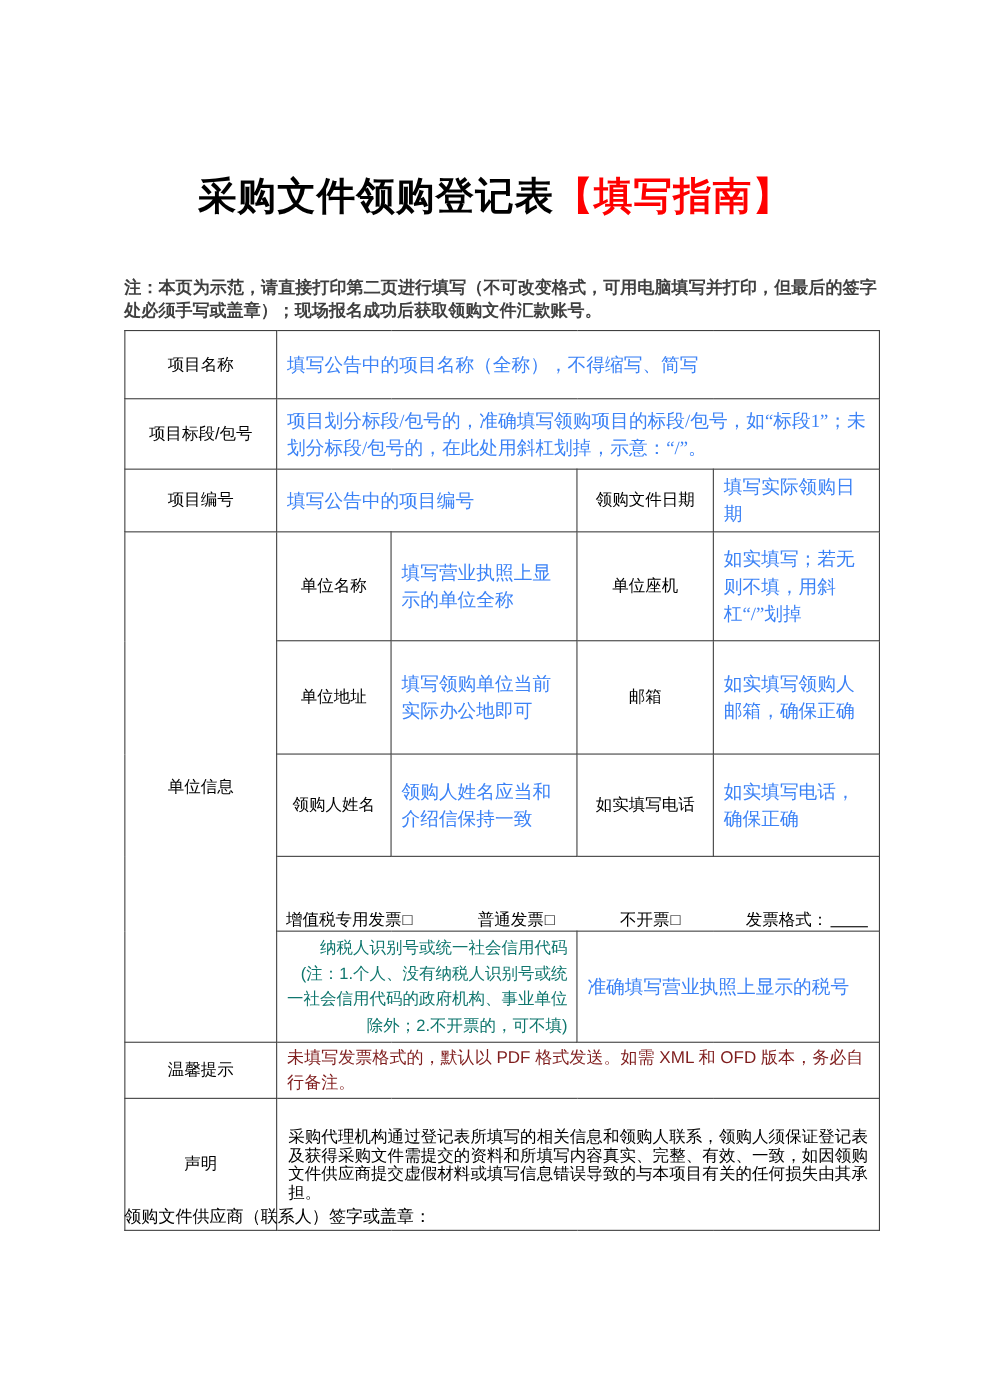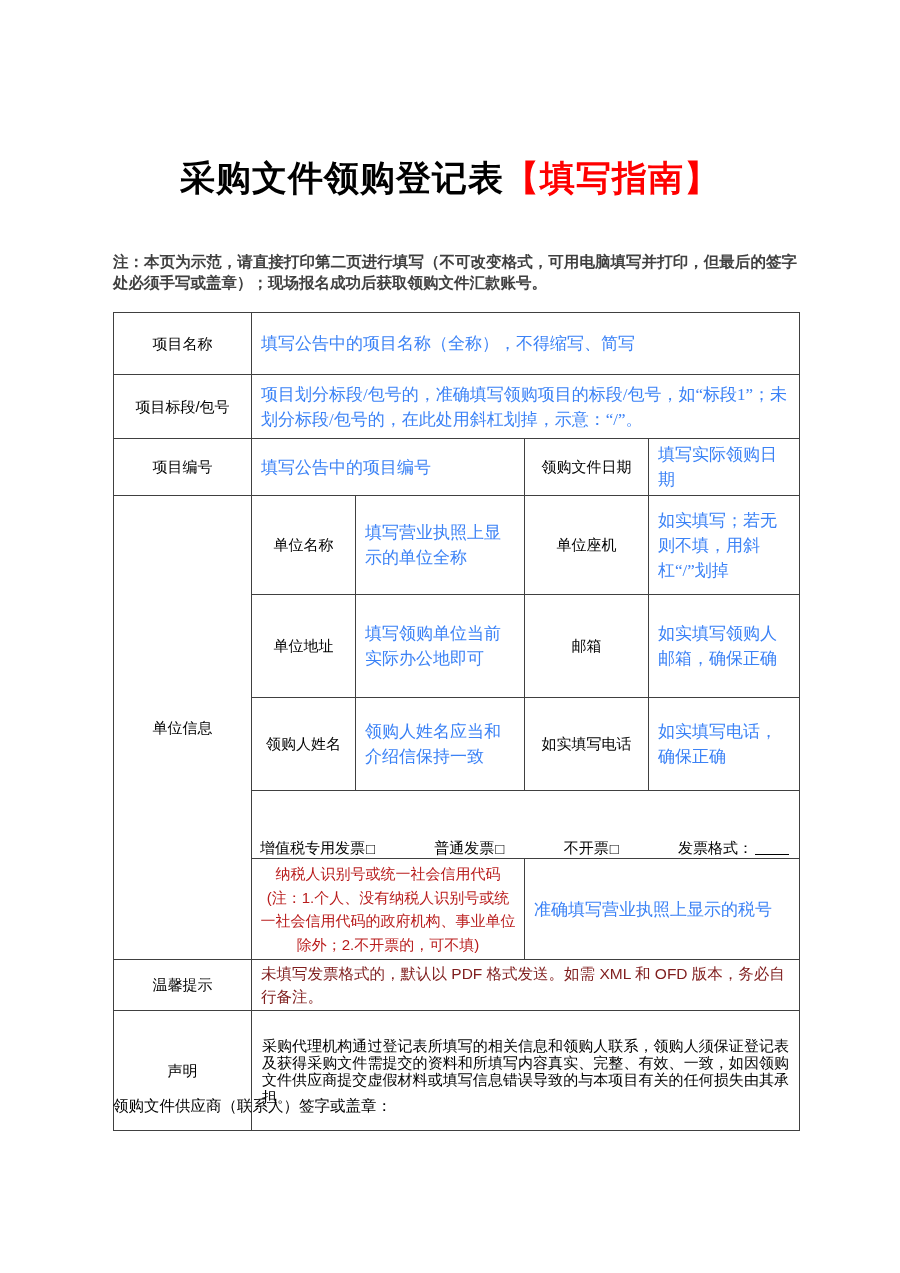--- a/index.html
+++ b/index.html
@@ -21,21 +21,21 @@
     white-space:nowrap;
   }
   .title .hl { color:#ff0000; }
   .note {
     position:absolute; top:251px; left:113px; width:684px;
     color:#404040; font-weight:bold;
     font-size:15.5px; line-height:21px;
     text-align:justify;
   }
   table.form {
-    position:absolute; top:312px; left:113px;
+    position:absolute; top:300px; left:113px;
     width:686px;
     border-collapse:collapse; table-layout:fixed;
     background:#fff;
   }
   table.form td {
     border:1px solid #404040;
     vertical-align:middle;
     overflow:hidden;
   }
   .lbl {
@@ -60,21 +60,21 @@
   .invoice-opt { display:inline-flex; align-items:center;margin-top:48px; }
   .cbx { font-size:15px; margin-left:1px; }
   .fmt-blank {
     display:inline-block; width:34px; height:13px;
     border-bottom:1.5px solid #000;
     margin-left:2px;
   }
   .taxcell {
     font-size:15px; line-height:23.5px;
     padding:3px 8px;
-    text-align:center; color:#b91c1c;
+    text-align:right; color:#0f766e;
   }
   .taxcell .block { display:inline; }
   .tips-text {
     color:#7f1d1d;
     font-size:15.5px; line-height:23px;
     padding:2px 9px;
     text-align:left;
   }
   .decl-text {
     font-size:15px; line-height:17px;

